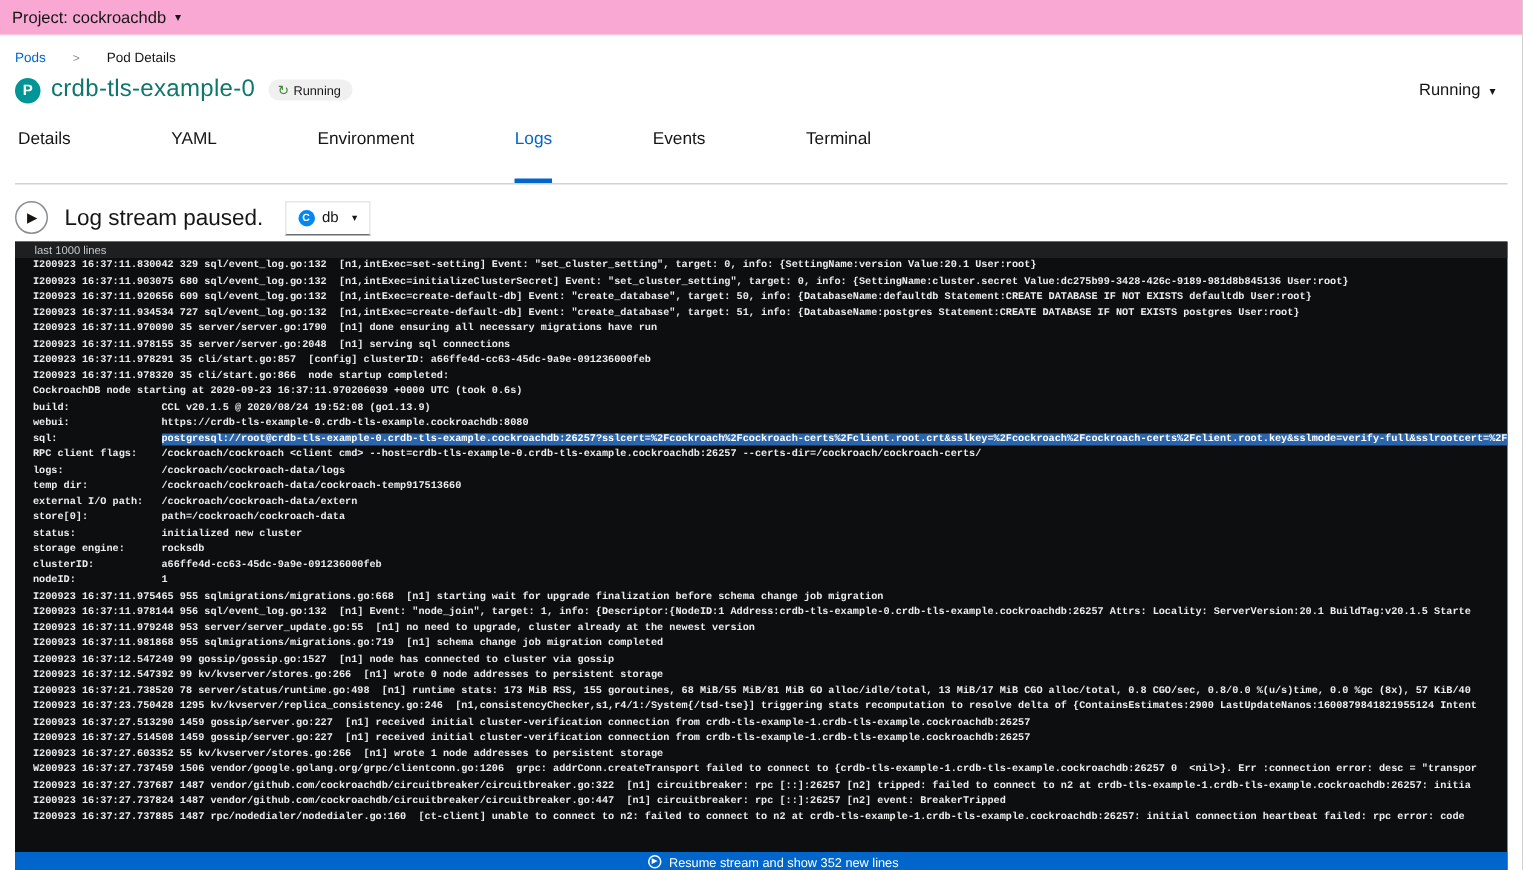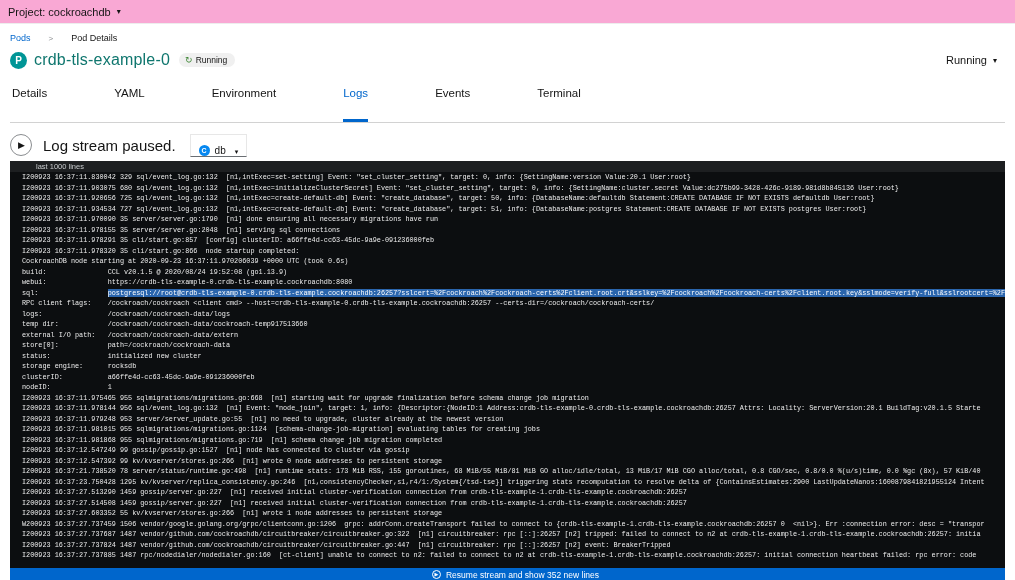--- a/index.html
+++ b/index.html
@@ -30,33 +30,33 @@
   
   .tabs { display:flex; margin-top:12px; border-bottom:1px solid #d2d2d2; padding-left:2px;gap:40px; }
   .tab { font-size:11.5px; color:#151515; padding:5px 0 7px 0; margin-right:27px; cursor:pointer; }
   .tab.active { color:#0066cc; border-bottom:3px solid #0066cc; padding-bottom:20px; }
 
   
   .log-toolbar { display:flex; align-items:center; margin-top:8px; height:28px; }
   .play-btn { width:22px; height:22px; border-radius:50%; border:1px solid #8a8d90; background:#fff; display:flex; align-items:center; justify-content:center; cursor:pointer; }
   .play-btn span { font-size:9px; color:#151515; margin-left:1px; }
   .stream-status { margin-left:11px; font-size:15px; color:#151515; }
-  .container-select { margin-left:14px; display:flex; align-items:flex-end; gap:5px; border:1px solid #e7e7e7; border-bottom:1px solid #6a6e73; background:#fff; height:23px; padding:0 8px; cursor:pointer; }
+  .container-select { margin-left:14px; display:flex; align-items:center; gap:5px; border:1px solid #e7e7e7; border-bottom:1px solid #6a6e73; background:#fff; height:23px; padding:0 8px; cursor:pointer; }
   .c-badge { width:11px; height:11px; border-radius:50%; background:#0587f0; color:#fff; font-size:7px; font-weight:bold; display:flex; align-items:center; justify-content:center; }
   .container-name { font-size:10px; color:#151515; }
   .select-caret { font-size:7px; color:#151515; margin-left:4px; }
   .toolbar-right { margin-left:auto; display:flex; align-items:center; font-size:10.5px;margin-top:48px; }
   .tool-link { color:#0066cc; display:flex; align-items:center; gap:4px; cursor:pointer; }
   .tool-sep { color:#d2d2d2; margin:0 9px; }
   .tool-link svg { display:block; }
 
   
   .log-viewer { position:relative; margin-top:2px; height:420px; background:#0c0e10; overflow:hidden; }
-  .log-header { height:11px; line-height:11px; background:#1d1f21; color:#c8cbce; font-size:7.5px; padding:0 26px; }
-  .log-body { position:absolute; top:11px; left:0; right:0; bottom:0; overflow:hidden; padding-left:12px; }
+  .log-header { height:11px; line-height:11px; background:#1d1f21; color:#c8cbce; font-size:7.5px; padding:0 13px; }
+  .log-body { position:absolute; top:11px; left:0; right:0; bottom:0; overflow:hidden; padding-left:12px;font-weight:bold; }
   .log-line { height:10.5px; line-height:10.5px; font-family:"Liberation Mono","DejaVu Sans Mono",monospace; font-size:6.8px; color:#ededed; white-space:pre; }
   .log-line .sel { background:#2a65ad; color:#fff; }
   .resume-bar { position:absolute; left:0; right:0; bottom:0; height:13px; background:#0066cc; color:#fff; font-size:8.5px; display:flex; align-items:center; justify-content:center; gap:5px; cursor:pointer;padding-left:16px; }
   .resume-play { width:9px; height:9px; border:1px solid #fff; border-radius:50%; display:flex; align-items:center; justify-content:center; font-size:5px; line-height:1; }
 </style>
 </head>
 <body>
 
 <div class="page">
 
@@ -122,21 +122,21 @@
           <span>Expand</span>
         </span>
       </span>
     </div>
 
     <div class="log-viewer">
       <div class="log-header">last 1000 lines</div>
       <div class="log-body">
           <div class="log-line">I200923 16:37:11.830042 329 sql/event_log.go:132  [n1,intExec=set-setting] Event: "set_cluster_setting", target: 0, info: {SettingName:version Value:20.1 User:root}</div>
           <div class="log-line">I200923 16:37:11.903075 680 sql/event_log.go:132  [n1,intExec=initializeClusterSecret] Event: "set_cluster_setting", target: 0, info: {SettingName:cluster.secret Value:dc275b99-3428-426c-9189-981d8b845136 User:root}</div>
-          <div class="log-line">I200923 16:37:11.920656 725 sql/event_log.go:132  [n1,intExec=create-default-db] Event: "create_database", target: 50, info: {DatabaseName:defaultdb Statement:CREATE DATABASE IF NOT EXISTS defaultdb User:root}</div>
+          <div class="log-line">I200923 16:37:11.920656 609 sql/event_log.go:132  [n1,intExec=create-default-db] Event: "create_database", target: 50, info: {DatabaseName:defaultdb Statement:CREATE DATABASE IF NOT EXISTS defaultdb User:root}</div>
           <div class="log-line">I200923 16:37:11.934534 727 sql/event_log.go:132  [n1,intExec=create-default-db] Event: "create_database", target: 51, info: {DatabaseName:postgres Statement:CREATE DATABASE IF NOT EXISTS postgres User:root}</div>
           <div class="log-line">I200923 16:37:11.970090 35 server/server.go:1790  [n1] done ensuring all necessary migrations have run</div>
           <div class="log-line">I200923 16:37:11.978155 35 server/server.go:2048  [n1] serving sql connections</div>
           <div class="log-line">I200923 16:37:11.978291 35 cli/start.go:857  [config] clusterID: a66ffe4d-cc63-45dc-9a9e-091236000feb</div>
           <div class="log-line">I200923 16:37:11.978320 35 cli/start.go:866  node startup completed:</div>
           <div class="log-line">CockroachDB node starting at 2020-09-23 16:37:11.970206039 +0000 UTC (took 0.6s)</div>
           <div class="log-line">build:               CCL v20.1.5 @ 2020/08/24 19:52:08 (go1.13.9)</div>
           <div class="log-line">webui:               https://crdb-tls-example-0.crdb-tls-example.cockroachdb:8080</div>
           <div class="log-line"><span>sql:                 </span><span class="sel">postgresql://root@crdb-tls-example-0.crdb-tls-example.cockroachdb:26257?sslcert=%2Fcockroach%2Fcockroach-certs%2Fclient.root.crt&amp;sslkey=%2Fcockroach%2Fcockroach-certs%2Fclient.root.key&amp;sslmode=verify-full&amp;sslrootcert=%2Fcockroach%2Fcockroach-certs%2Fca.crt</span></div>
           <div class="log-line">RPC client flags:    /cockroach/cockroach &lt;client cmd&gt; --host=crdb-tls-example-0.crdb-tls-example.cockroachdb:26257 --certs-dir=/cockroach/cockroach-certs/</div>
@@ -144,21 +144,20 @@
           <div class="log-line">temp dir:            /cockroach/cockroach-data/cockroach-temp917513660</div>
           <div class="log-line">external I/O path:   /cockroach/cockroach-data/extern</div>
           <div class="log-line">store[0]:            path=/cockroach/cockroach-data</div>
           <div class="log-line">status:              initialized new cluster</div>
           <div class="log-line">storage engine:      rocksdb</div>
           <div class="log-line">clusterID:           a66ffe4d-cc63-45dc-9a9e-091236000feb</div>
           <div class="log-line">nodeID:              1</div>
           <div class="log-line">I200923 16:37:11.975465 955 sqlmigrations/migrations.go:668  [n1] starting wait for upgrade finalization before schema change job migration</div>
           <div class="log-line">I200923 16:37:11.978144 956 sql/event_log.go:132  [n1] Event: "node_join", target: 1, info: {Descriptor:{NodeID:1 Address:crdb-tls-example-0.crdb-tls-example.cockroachdb:26257 Attrs: Locality: ServerVersion:20.1 BuildTag:v20.1.5 Starte</div>
           <div class="log-line">I200923 16:37:11.979248 953 server/server_update.go:55  [n1] no need to upgrade, cluster already at the newest version</div>
-          <div class="log-line">I200923 16:37:11.981015 955 sqlmigrations/migrations.go:1124  [schema-change-job-migration] evaluating tables for creating jobs</div>
           <div class="log-line">I200923 16:37:11.981868 955 sqlmigrations/migrations.go:719  [n1] schema change job migration completed</div>
           <div class="log-line">I200923 16:37:12.547249 99 gossip/gossip.go:1527  [n1] node has connected to cluster via gossip</div>
           <div class="log-line">I200923 16:37:12.547392 99 kv/kvserver/stores.go:266  [n1] wrote 0 node addresses to persistent storage</div>
           <div class="log-line">I200923 16:37:21.738520 78 server/status/runtime.go:498  [n1] runtime stats: 173 MiB RSS, 155 goroutines, 68 MiB/55 MiB/81 MiB GO alloc/idle/total, 13 MiB/17 MiB CGO alloc/total, 0.8 CGO/sec, 0.8/0.0 %(u/s)time, 0.0 %gc (8x), 57 KiB/40</div>
           <div class="log-line">I200923 16:37:23.750428 1295 kv/kvserver/replica_consistency.go:246  [n1,consistencyChecker,s1,r4/1:/System{/tsd-tse}] triggering stats recomputation to resolve delta of {ContainsEstimates:2900 LastUpdateNanos:1600879841821955124 Intent</div>
           <div class="log-line">I200923 16:37:27.513290 1459 gossip/server.go:227  [n1] received initial cluster-verification connection from crdb-tls-example-1.crdb-tls-example.cockroachdb:26257</div>
           <div class="log-line">I200923 16:37:27.514508 1459 gossip/server.go:227  [n1] received initial cluster-verification connection from crdb-tls-example-1.crdb-tls-example.cockroachdb:26257</div>
           <div class="log-line">I200923 16:37:27.603352 55 kv/kvserver/stores.go:266  [n1] wrote 1 node addresses to persistent storage</div>
           <div class="log-line">W200923 16:37:27.737459 1506 vendor/google.golang.org/grpc/clientconn.go:1206  grpc: addrConn.createTransport failed to connect to {crdb-tls-example-1.crdb-tls-example.cockroachdb:26257 0  &lt;nil&gt;}. Err :connection error: desc = "transpor</div>
           <div class="log-line">I200923 16:37:27.737687 1487 vendor/github.com/cockroachdb/circuitbreaker/circuitbreaker.go:322  [n1] circuitbreaker: rpc [::]:26257 [n2] tripped: failed to connect to n2 at crdb-tls-example-1.crdb-tls-example.cockroachdb:26257: initia</div>

